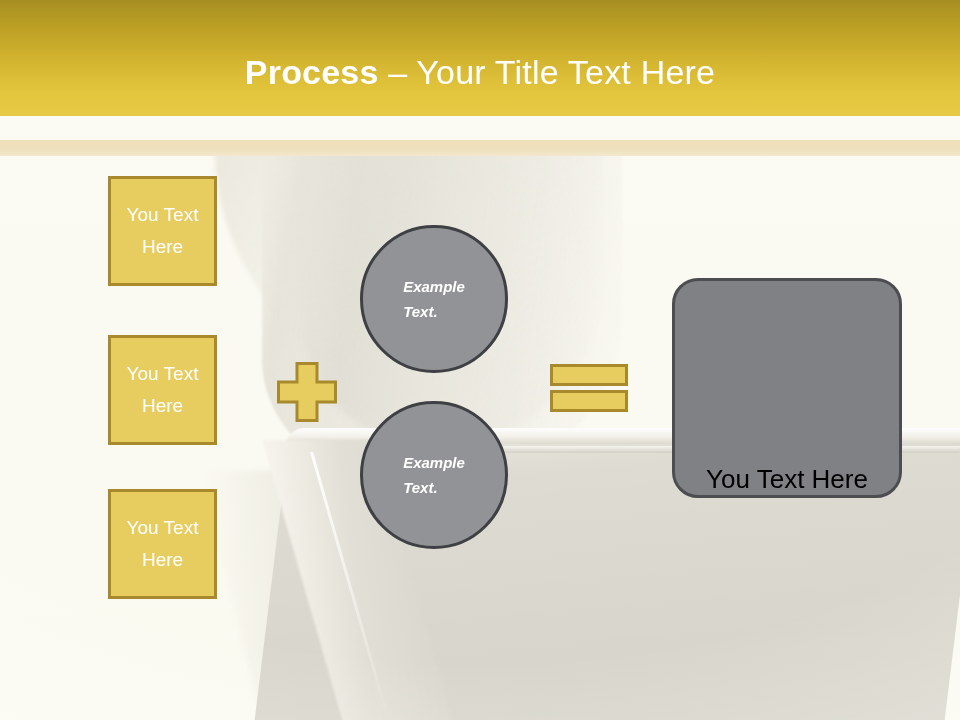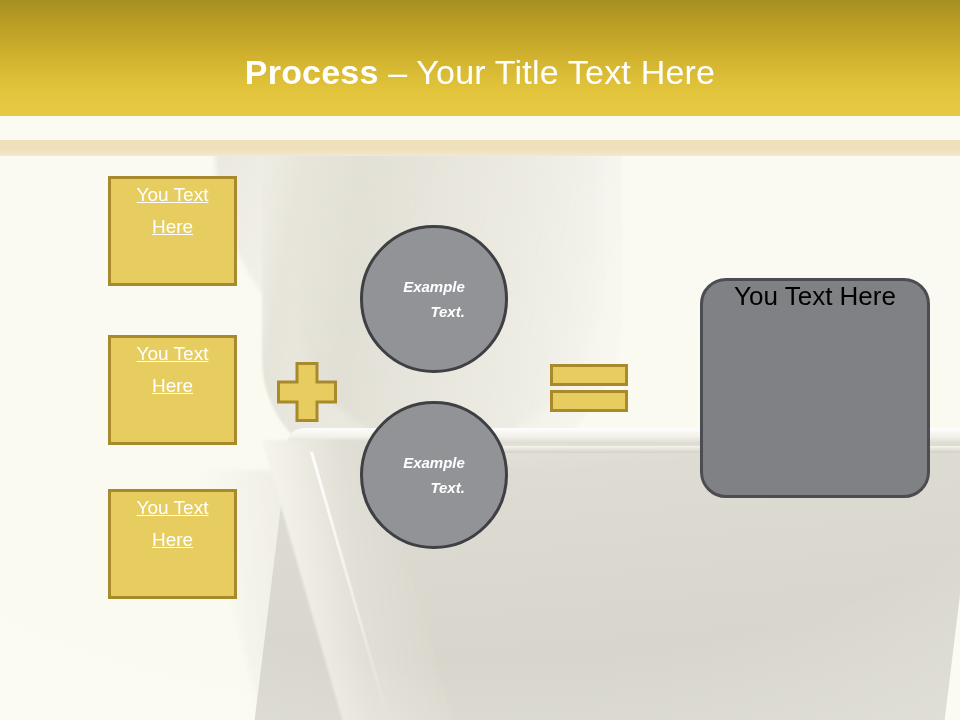--- a/index.html
+++ b/index.html
@@ -178,32 +178,32 @@
     left: 0; top: 140px;
     width: 960px;
     height: 16px;
     background: linear-gradient(180deg, #efe0b9 0%, #eee0bb 55%, #f2e8cd 100%);
   }
 
   
   .ybox {
     position: absolute;
     left: 108px;
-    width: 129px;
+    width: 109px;
     height: 110px;
     box-sizing: border-box;
     background: #e7cd60;
     border: 3px solid #a88a2c;
     display: flex;
+    align-items: center;
     justify-content: center;
     color: #ffffff;
     font-size: 19px;
     line-height: 32px;
     text-align: center;
-    text-decoration: underline;
   }
   .ybox.b1 { top: 176px; }
   .ybox.b2 { top: 335px; }
   .ybox.b3 { top: 489px; }
 
   
   .plus {
     position: absolute;
     left: 277px;
     top: 362px;
@@ -236,43 +236,42 @@
     border: 3px solid #3f4043;
     display: flex;
     flex-direction: column;
     align-items: center;
     justify-content: center;
     color: #ffffff;
     font-size: 15px;
     font-weight: 700;
     font-style: italic;
     line-height: 25px;
-    text-align: right;
+    text-align: left;
   }
   .circle.c1 { top: 225px; }
   .circle.c2 { top: 401px; }
 
   
   .graybox {
     position: absolute;
     left: 672px;
     top: 278px;
     width: 230px;
     height: 220px;
     box-sizing: border-box;
     background: #808184;
     border: 3px solid #4c4d50;
     border-radius: 26px;
     display: flex;
-    align-items: flex-start;
+    align-items: flex-end;
     justify-content: center;
     color: #000000;
     font-size: 26px;
     text-align: center;
-    margin-left: 28px;
   }
 </style>
 </head>
 <body>
 
 <div id="slide">
 
   <div class="bg-layer">
     <div class="bg-base"></div>
     <div class="bg-column"></div>

